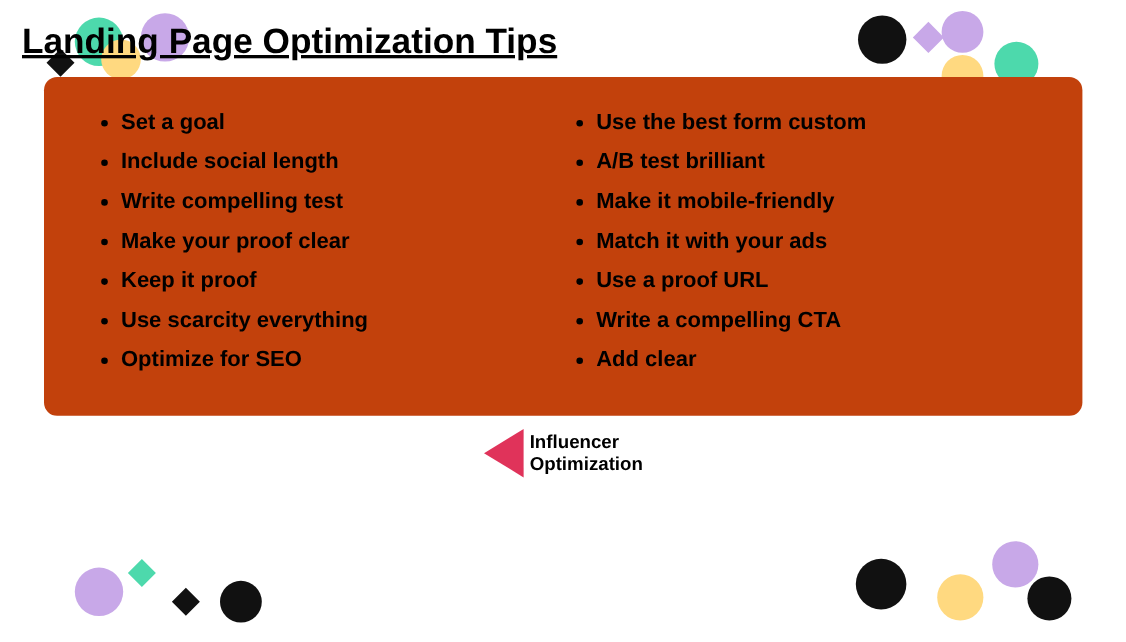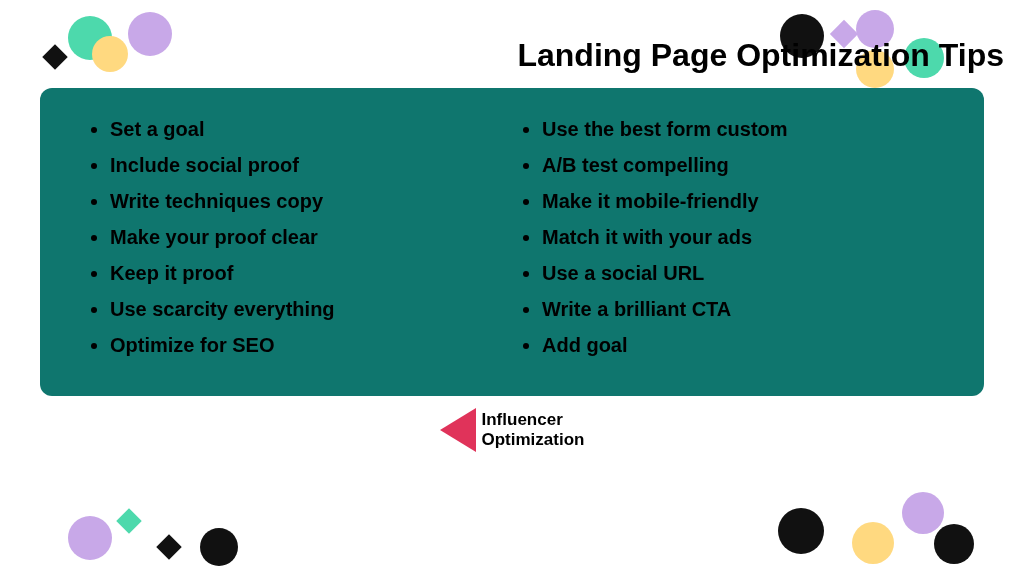--- a/index.html
+++ b/index.html
@@ -7,35 +7,36 @@
       width: 1024px;
       height: 584px;
       background: #ffffff;
       font-family: Arial, sans-serif;
       position: relative;
       overflow: hidden;
     }
 
     
     .header {
-      text-align: right;
-      padding: 36px 20px 14px;
+      text-align: left;
+      padding: 18px 20px 14px;
       position: relative;
       z-index: 2;
+      text-decoration: underline;
     }
     .header h1 {
       font-size: 32px;
       font-weight: 900;
       color: #000;
       line-height: 1.2;
     }
 
     
     .content-box {
-      background: #0f766e;
+      background: #c2410c;
       margin: 0 40px;
       border-radius: 12px;
       padding: 28px 50px;
       display: flex;
       gap: 20px;
       position: relative;
       z-index: 2;
     }
 
     .col {
@@ -159,37 +160,37 @@
 <div class="dec-tr-4"></div>
 
 <div class="header">
   <h1>Landing Page Optimization Tips</h1>
 </div>
 
 <div class="content-box">
   <div class="col">
     <ul>
       <li>Set a goal</li>
-      <li>Include social proof</li>
-      <li>Write techniques copy</li>
+      <li>Include social length</li>
+      <li>Write compelling test</li>
       <li>Make your proof clear</li>
       <li>Keep it proof</li>
       <li>Use scarcity everything</li>
       <li>Optimize for SEO</li>
     </ul>
   </div>
   <div class="col">
     <ul>
       <li>Use the best form custom</li>
-      <li>A/B test compelling</li>
+      <li>A/B test brilliant</li>
       <li>Make it mobile-friendly</li>
       <li>Match it with your ads</li>
-      <li>Use a social URL</li>
-      <li>Write a brilliant CTA</li>
-      <li>Add goal</li>
+      <li>Use a proof URL</li>
+      <li>Write a compelling CTA</li>
+      <li>Add clear</li>
     </ul>
   </div>
 </div>
 
 <div class="footer">
   <div class="logo-container">
     <div class="logo-icon"></div>
     <div class="logo-text">
       <span>Influencer</span>
       <span>Optimization</span>

